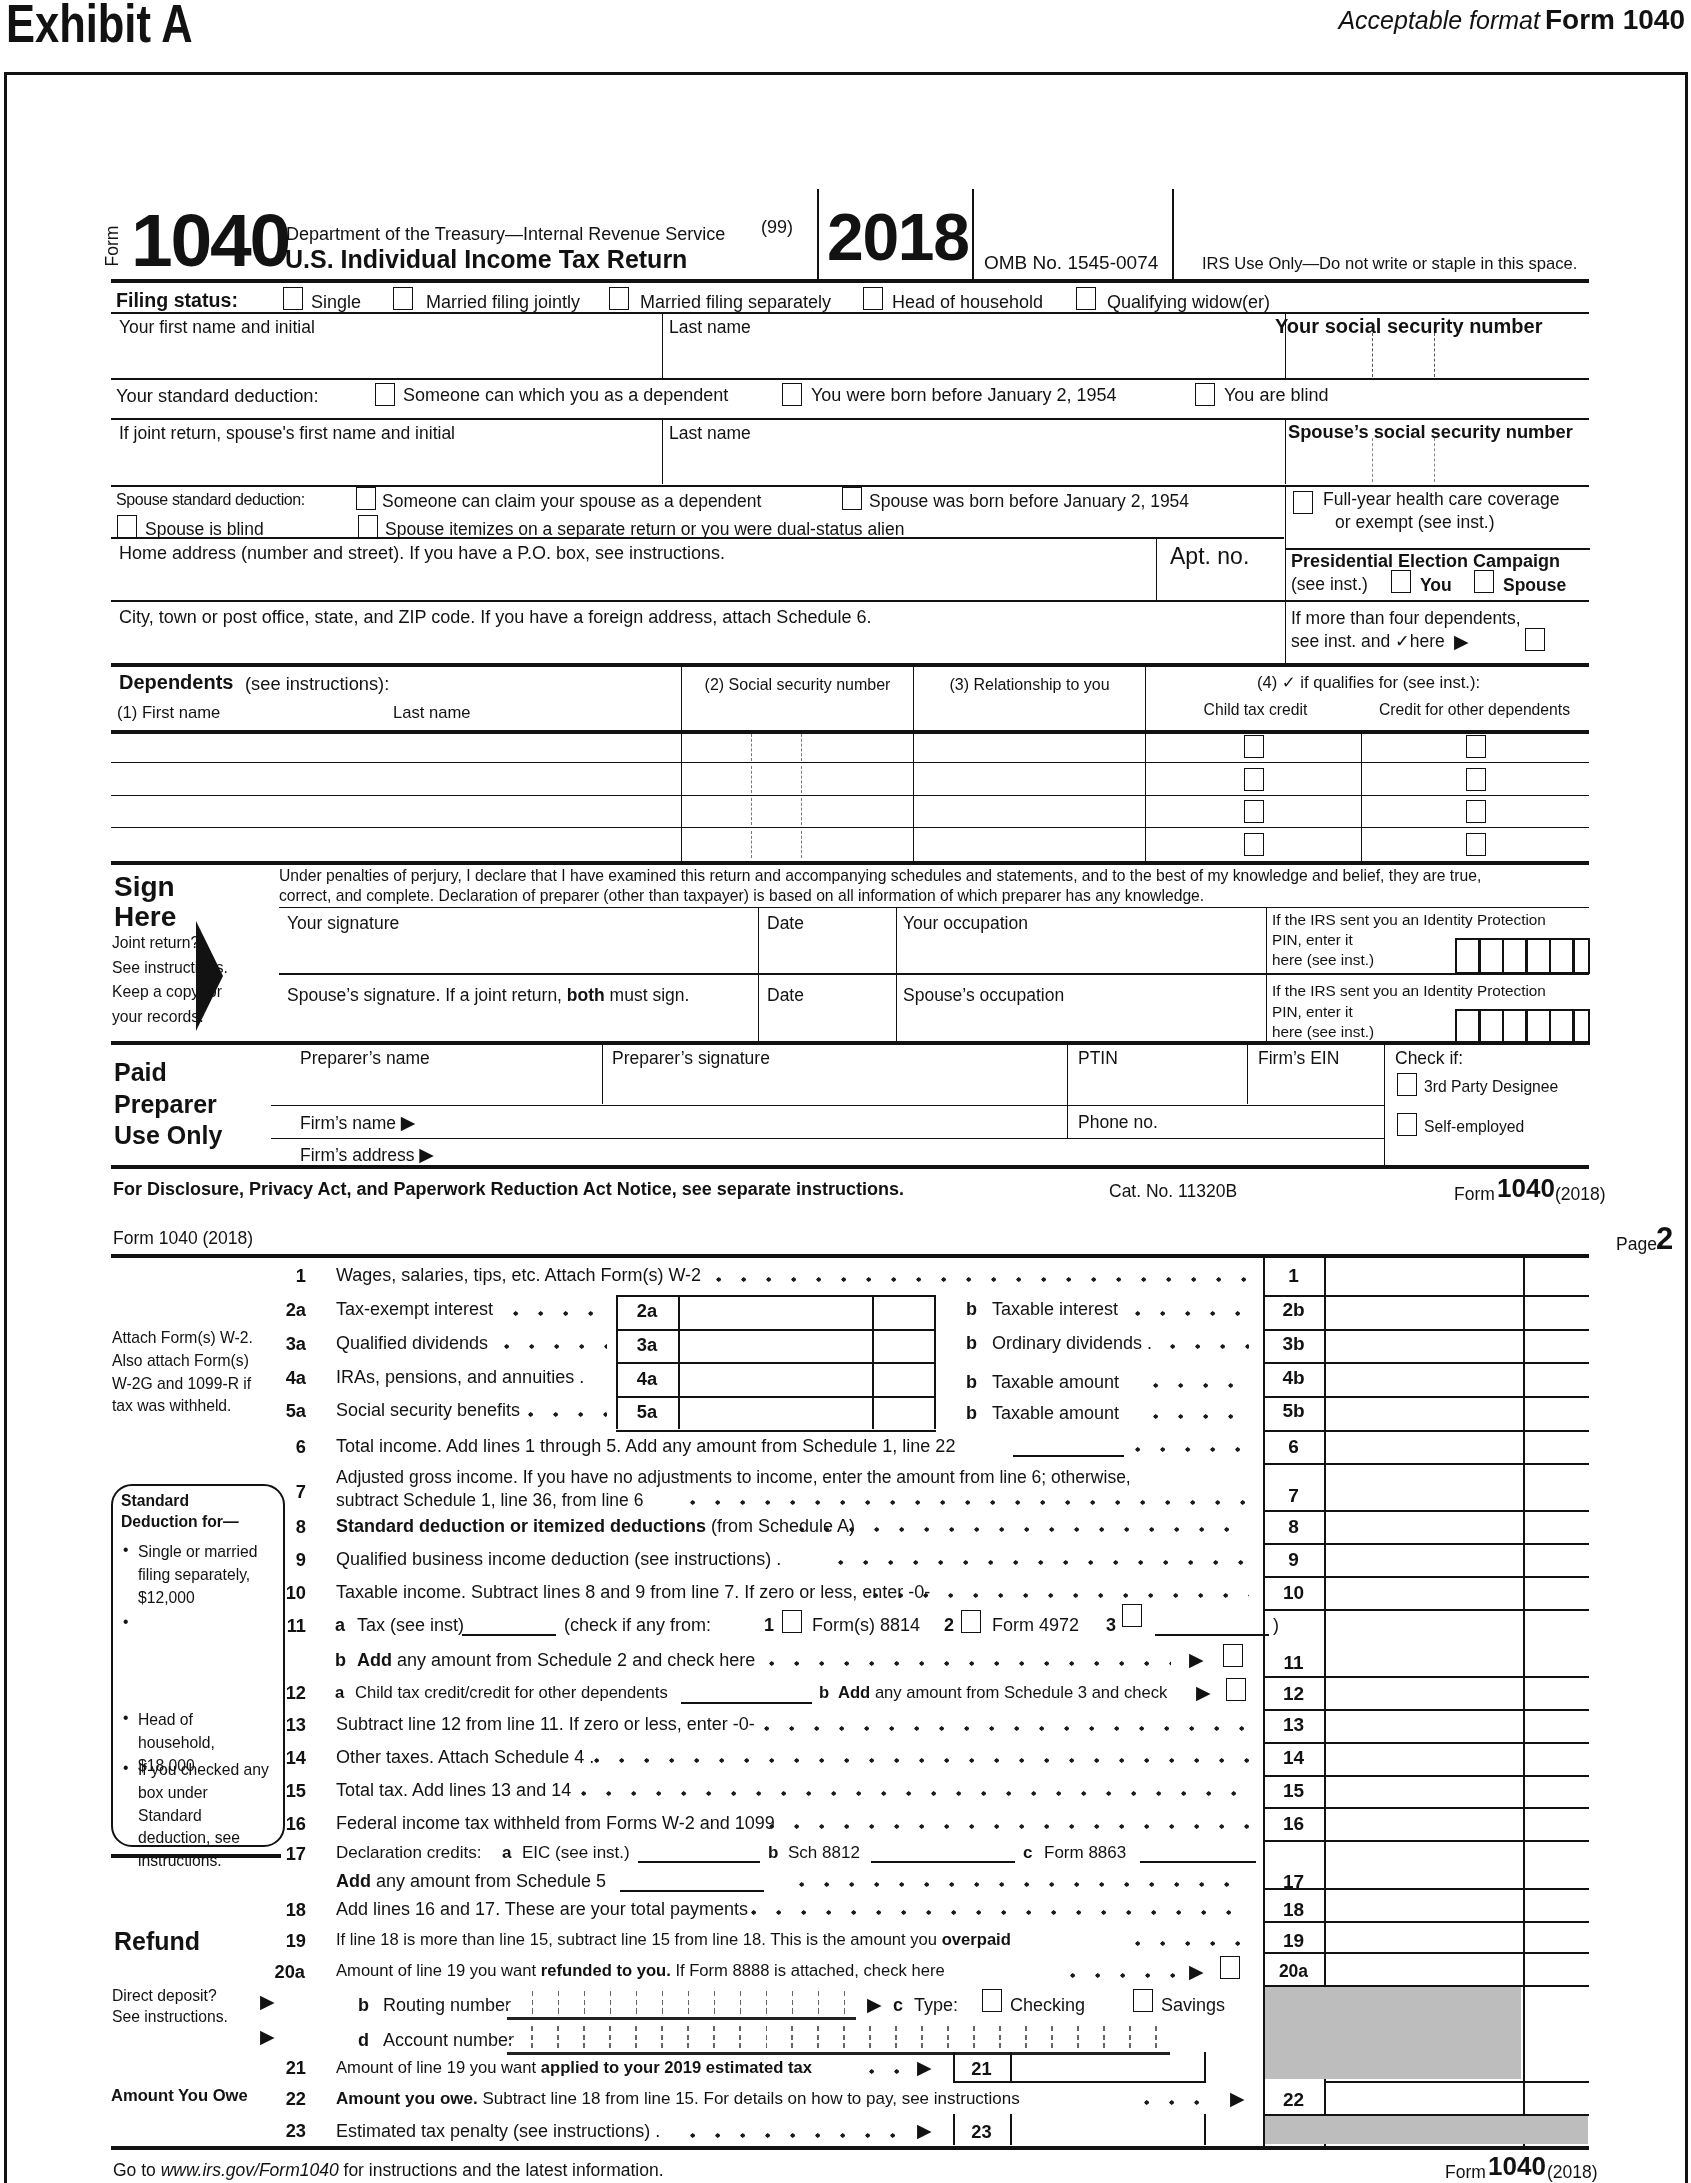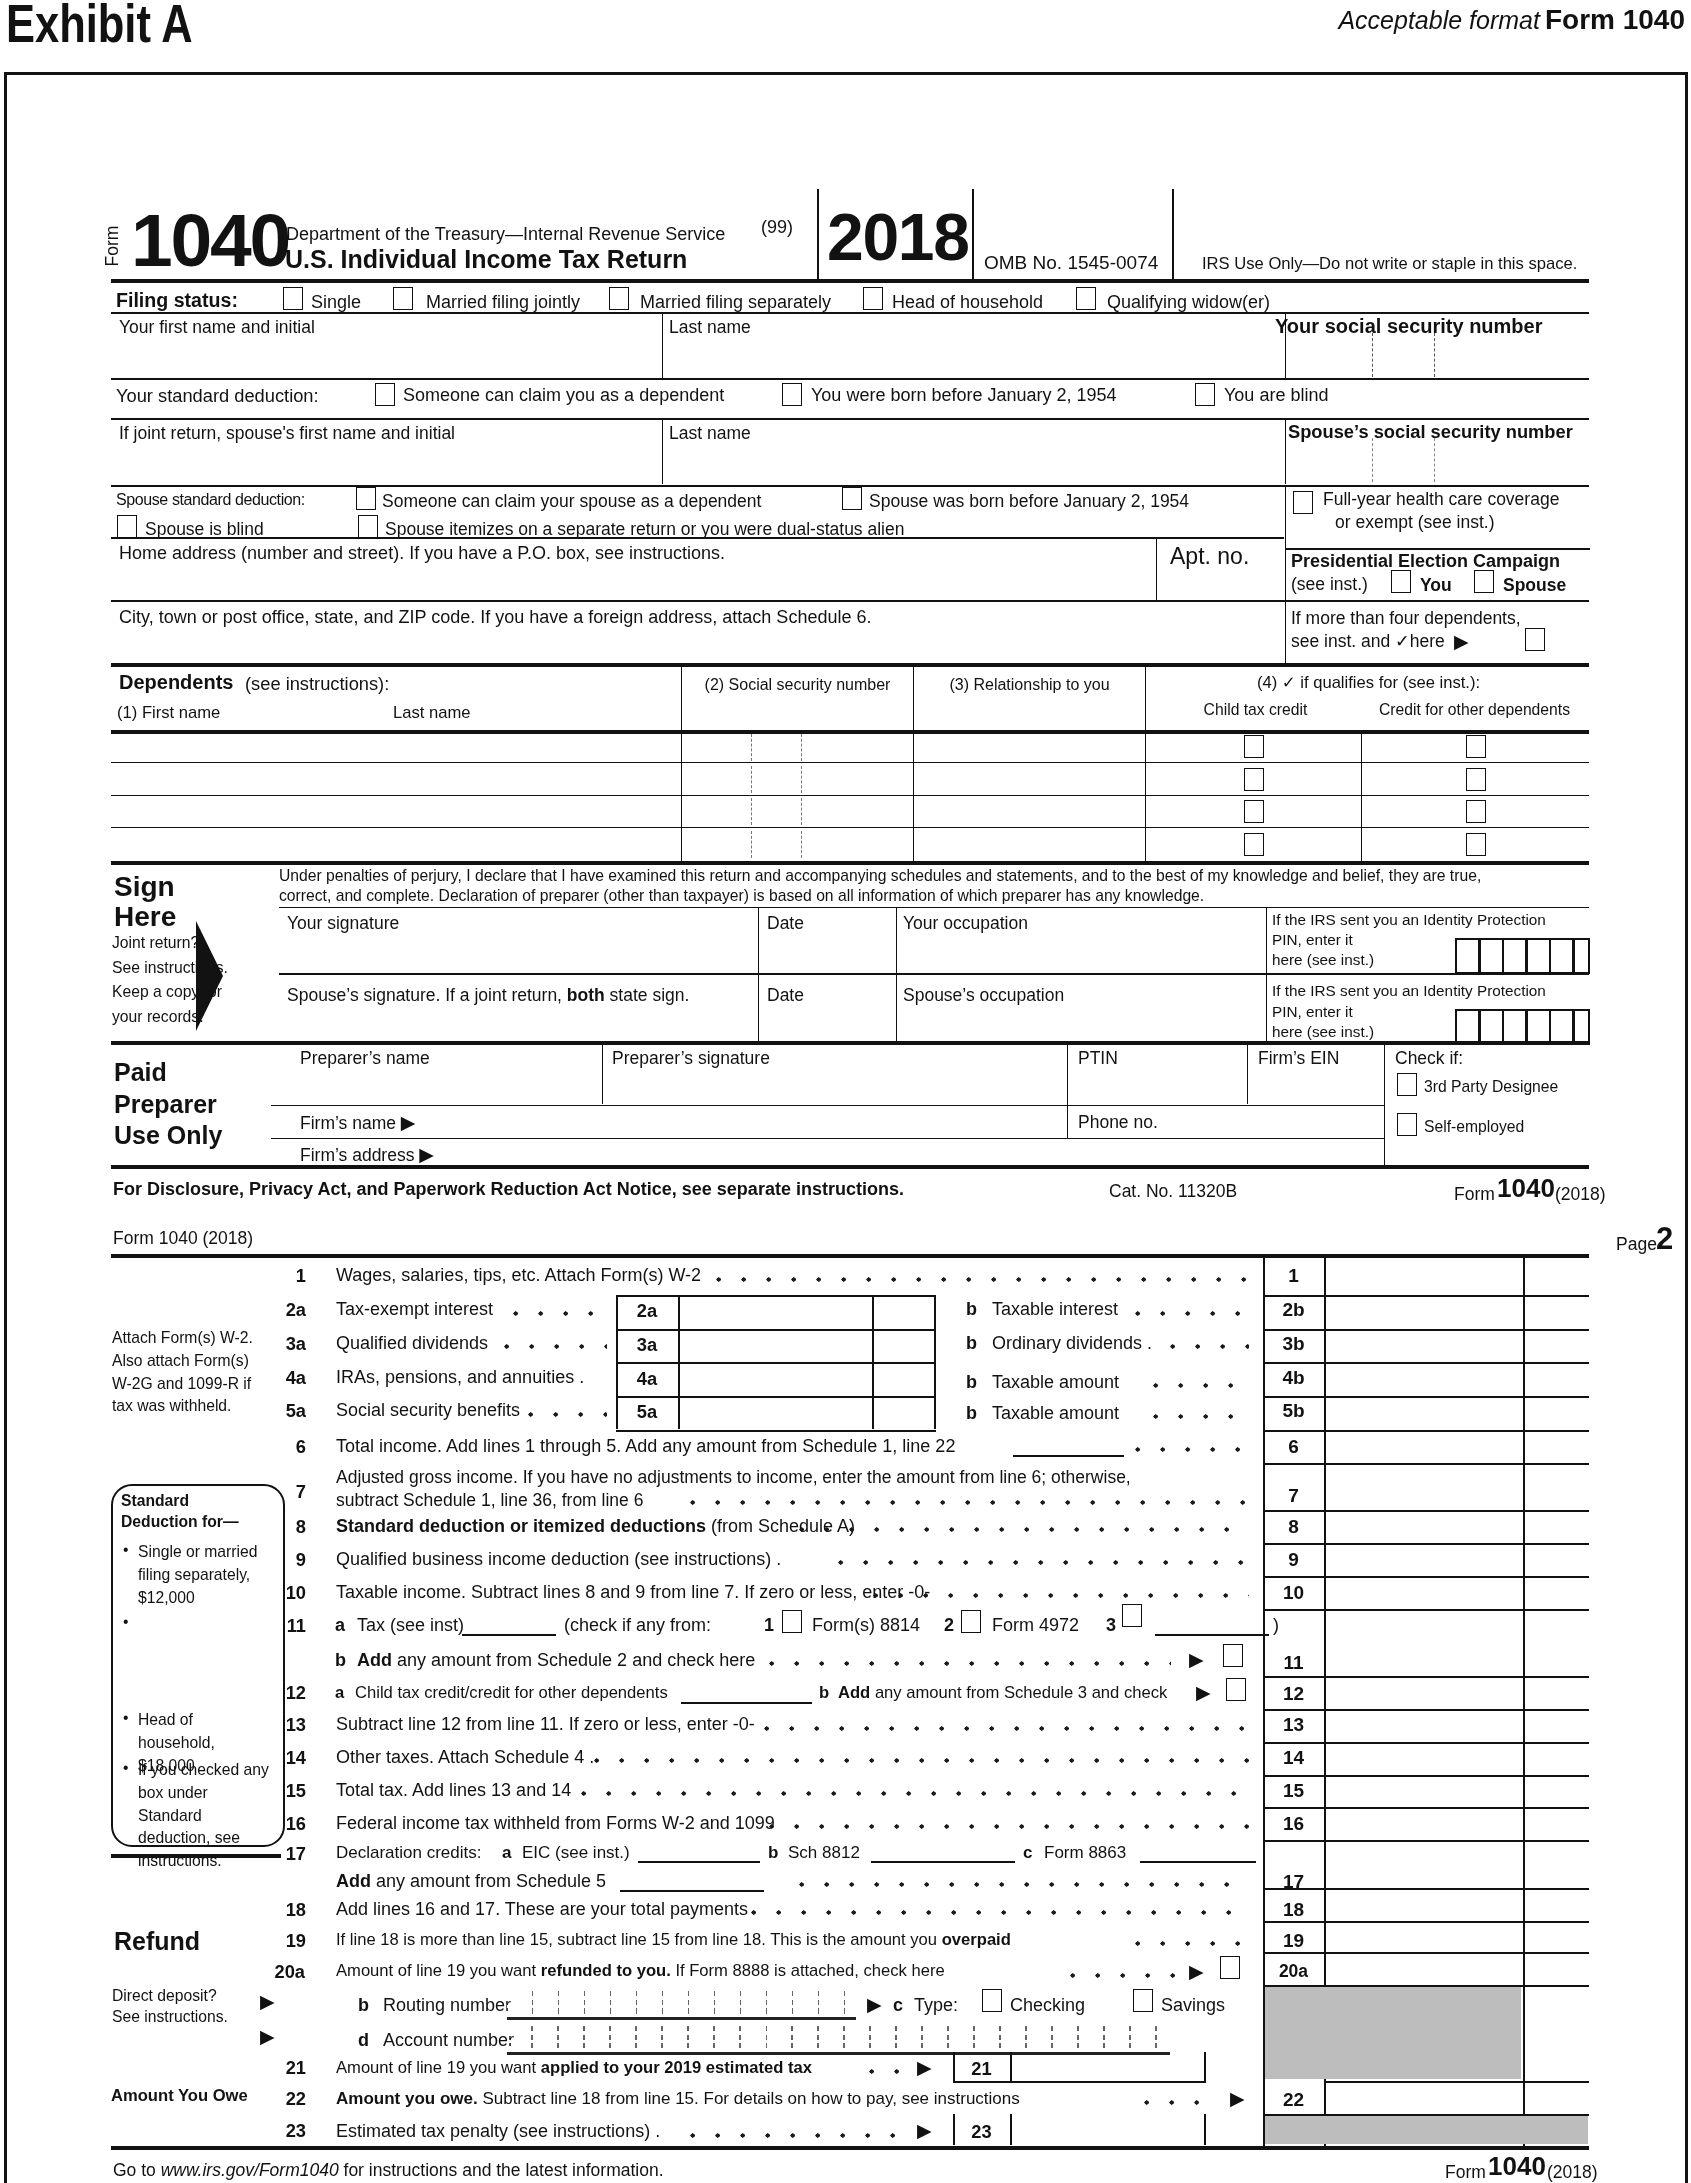--- a/index.html
+++ b/index.html
@@ -73,21 +73,21 @@
   <div class="t b" style="left:1275px;top:315px;font-size:20px;">Your social security number</div>
   <div class="vthin" style="left:662px;top:312px;height:66px;"></div>
   <div class="vthin" style="left:1285px;top:312px;height:66px;"></div>
   <div class="vdash" style="left:1372px;top:333px;height:44px;"></div>
   <div class="vdash" style="left:1434px;top:333px;height:44px;"></div>
   <div style="position:absolute;left:114px;top:313px;width:541px;height:64px;"></div>
   <div class="hl" style="left:111px;top:378px;width:1478px;"></div>
 
   <div class="t" style="left:116px;top:385px;font-size:18.3px;">Your standard deduction:</div>
   <div class="cb" style="left:375px;top:383px;"></div>
-  <div class="t" style="left:403px;top:385px;">Someone can claim you as a dependent</div>
+  <div class="t" style="left:403px;top:385px;">Someone can which you as a dependent</div>
   <div class="cb" style="left:782px;top:383px;"></div>
   <div class="t" style="left:811px;top:385px;">You were born before January 2, 1954</div>
   <div class="cb" style="left:1195px;top:383px;"></div>
   <div class="t" style="left:1224px;top:385px;">You are blind</div>
   <div class="hl" style="left:111px;top:418px;width:1478px;"></div>
 
   <div class="t" style="left:119px;top:423px;font-size:17.5px;">If joint return, spouse's first name and initial</div>
   <div class="t" style="left:669px;top:423px;font-size:17.5px;">Last name</div>
   <div class="t b" style="left:1288px;top:421px;font-size:18.3px;">Spouse’s social security number</div>
   <div class="vthin" style="left:662px;top:418px;height:66px;"></div>
@@ -186,21 +186,21 @@
   <div class="vthin" style="left:1266px;top:907px;height:134px;"></div>
   <div class="t" style="left:287px;top:913px;font-size:17.5px;">Your signature</div>
   <div style="position:absolute;left:284px;top:930px;width:472px;height:41px;"></div>
   <div class="t" style="left:767px;top:913px;font-size:17.5px;">Date</div>
   <div class="t" style="left:903px;top:913px;font-size:17.5px;">Your occupation</div>
   <div class="t" style="left:1272px;top:911px;font-size:15.3px;">If the IRS sent you an Identity Protection</div>
   <div class="t" style="left:1272px;top:931px;font-size:15.3px;">PIN, enter it</div>
   <div class="t" style="left:1272px;top:951px;font-size:15.3px;">here (see inst.)</div>
   <div class="pin" style="left:1455px;top:938px;"></div>
   <div class="hl" style="left:279px;top:973px;width:1310px;"></div>
-  <div class="t" style="left:287px;top:985px;font-size:17.5px;"><span>Spouse’s signature. If a joint return, </span><span class="b">both</span><span> state sign.</span></div>
+  <div class="t" style="left:287px;top:985px;font-size:17.5px;"><span>Spouse’s signature. If a joint return, </span><span class="b">both</span><span> must sign.</span></div>
   <div style="position:absolute;left:284px;top:1004px;width:472px;height:35px;"></div>
   <div class="t" style="left:767px;top:985px;font-size:17.5px;">Date</div>
   <div class="t" style="left:903px;top:985px;font-size:17.5px;">Spouse’s occupation</div>
   <div class="t" style="left:1272px;top:982px;font-size:15.3px;">If the IRS sent you an Identity Protection</div>
   <div class="t" style="left:1272px;top:1003px;font-size:15.3px;">PIN, enter it</div>
   <div class="t" style="left:1272px;top:1023px;font-size:15.3px;">here (see inst.)</div>
   <div class="pin" style="left:1455px;top:1009px;"></div>
   <div class="hv" style="left:111px;top:1041px;width:1478px;"></div>
 
   <div class="t b" style="left:114px;top:1058px;font-size:25px;">Paid</div>

